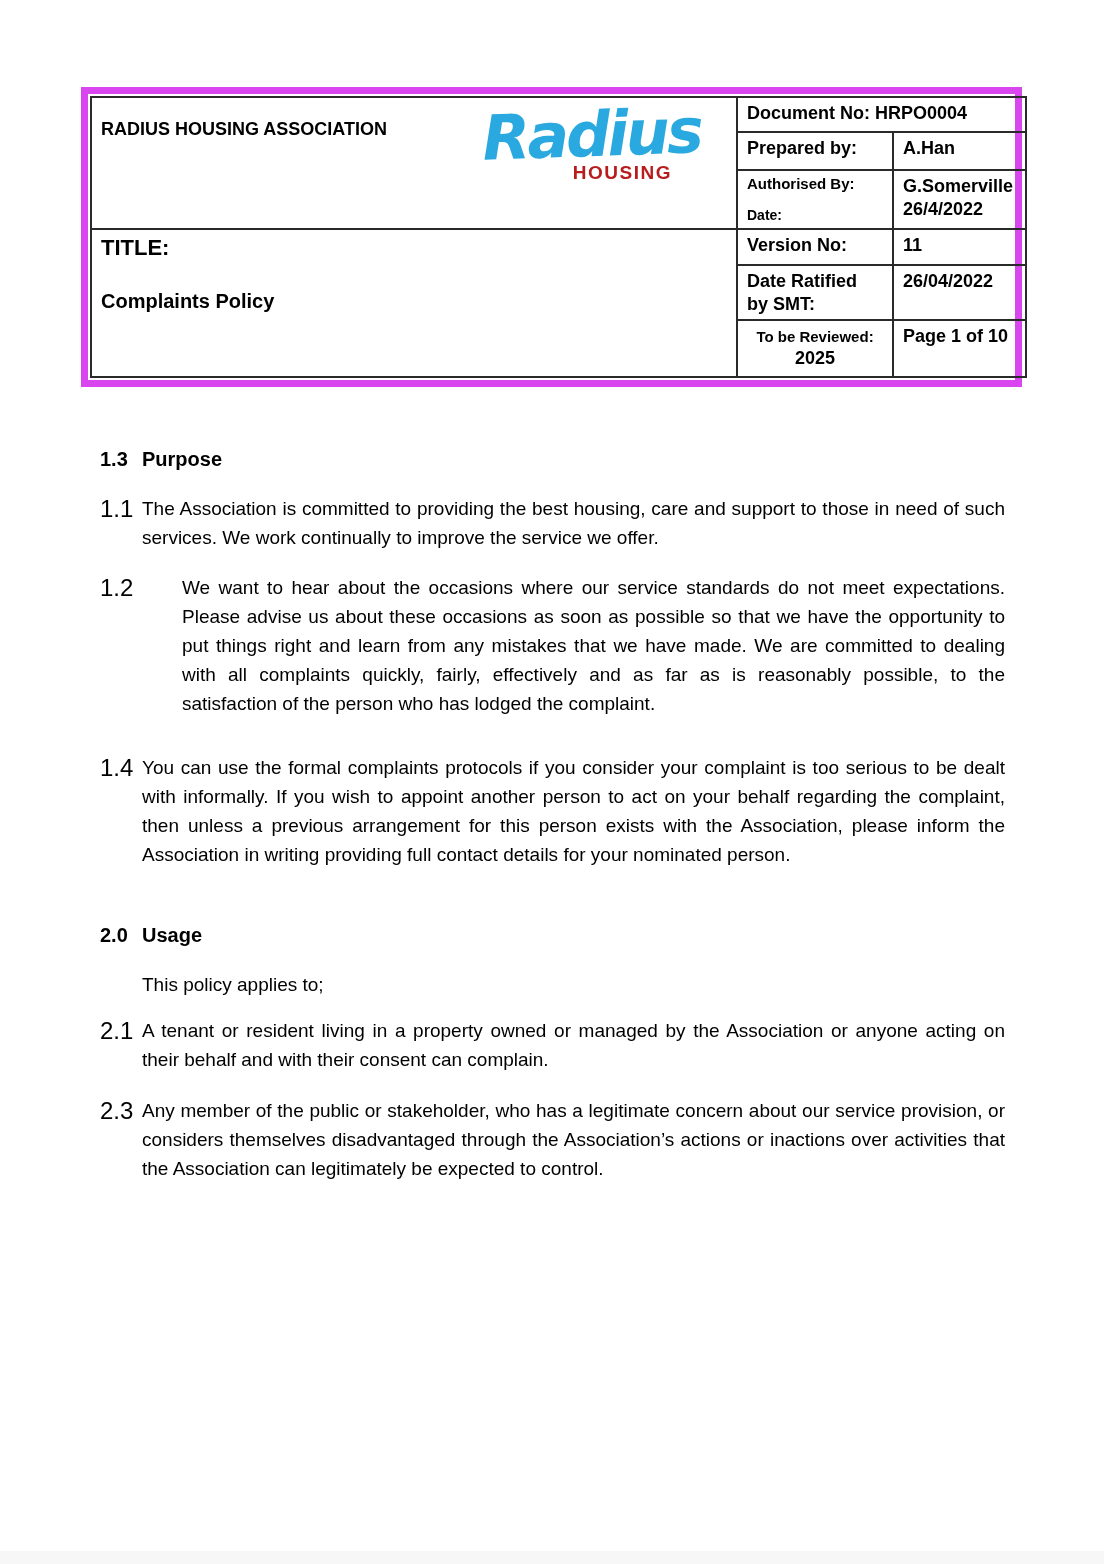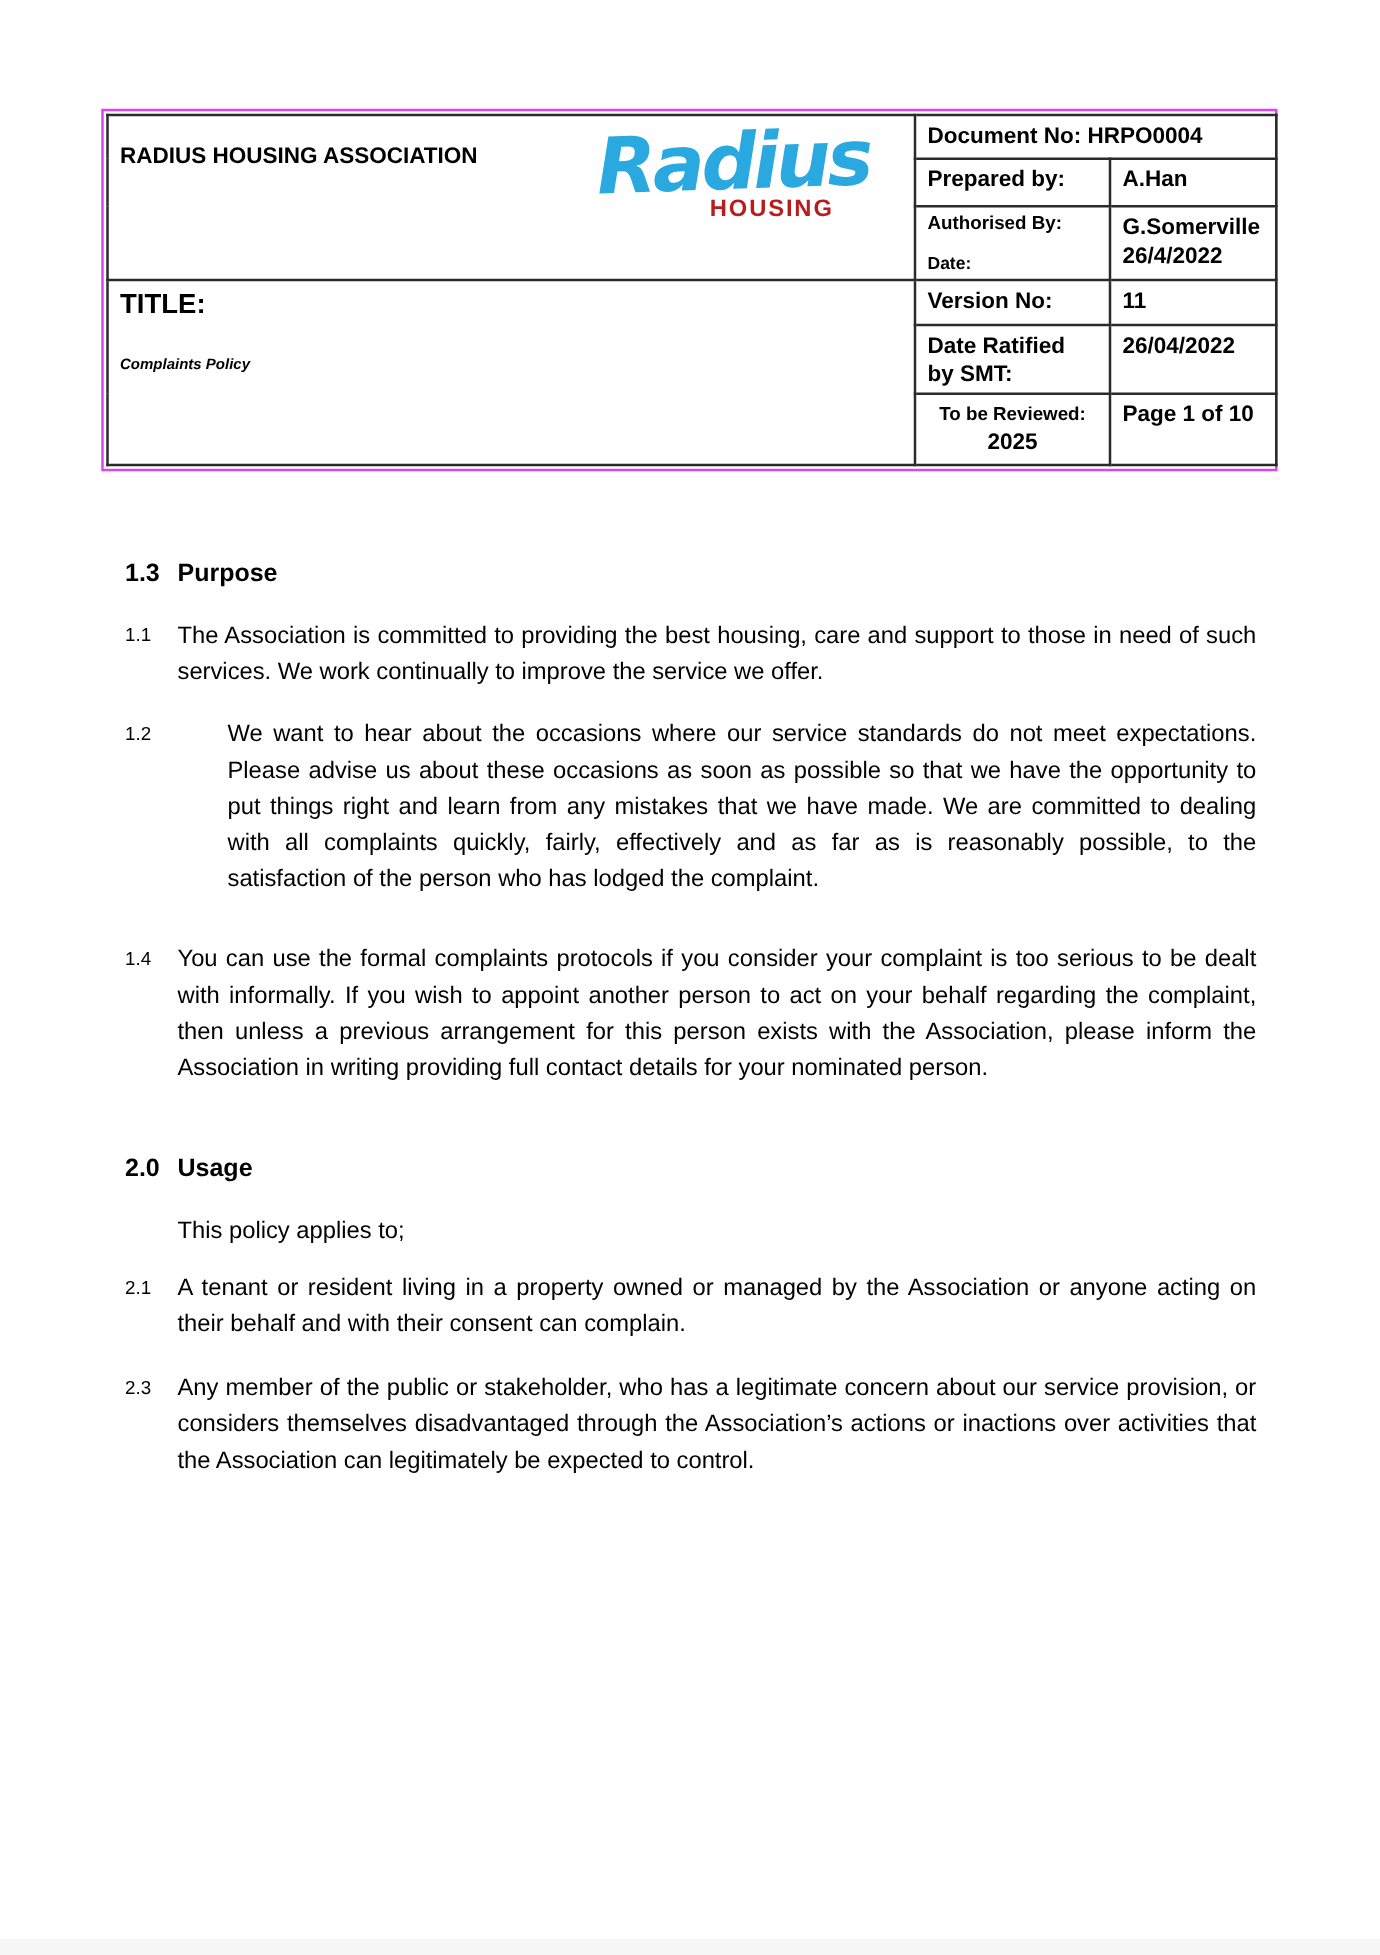--- a/index.html
+++ b/index.html
@@ -6,21 +6,21 @@
   body {
     width: 1104px; height: 1564px;
     background: #ffffff; color: #000000;
     font-family: "Liberation Sans", "DejaVu Sans", sans-serif;
     position: relative; overflow: hidden;
   }
 
   
   .tbl-wrap {
     position: absolute; left: 81px; top: 87px; width: 941px;
-    border: 2px solid #d946ef; padding: 2px; box-sizing: border-box;
+    border: 7px solid #d946ef; padding: 2px; box-sizing: border-box;
     background: #fff;
   }
   table.hdr { border-collapse: collapse; width: 100%; table-layout: fixed; }
   table.hdr td {
     border: 2px solid #2a2a2a;
     padding: 4px 9px; vertical-align: top;
     font-weight: bold; font-size: 18px; line-height: 1.25;
     overflow: hidden;
   }
   td.c-org   { position: relative; }
@@ -29,35 +29,35 @@
   .logo-word {
     display: block; font-family: "DejaVu Sans", sans-serif;
     font-style: italic; font-weight: bold; font-size: 62px; line-height: 1.05;
     letter-spacing: -3px; transform: rotate(-2deg);
   }
   .logo-sub  {
     display: block; text-align: right; padding-right: 62px;
     font-size: 19px; font-weight: bold; letter-spacing: 1.5px; margin-top: -6px;
   }
   td.c-title .title-label { display: block; font-size: 22px; }
-  td.c-title .title-value { display: block; font-size: 12px; margin-top: 27px; font-style: italic; }
+  td.c-title .title-value { display: block; font-size: 20px; margin-top: 27px; }
   td.c-docno { font-size: 18px; }
   .lbl-sm1 { display: block; font-size: 15px; }
   .lbl-sm2 { display: block; font-size: 14px; margin-top: 13px; }
   .val-name, .val-date { display: block; font-size: 18px; }
   td.c-prepval { font-size: 17px; }
   .ratified-label { display: block; max-width: 118px; }
   td.c-review { text-align: center; border-radius: 24px; }
   .review-label { display: block; font-size: 15px; padding-top: 3px; }
   .review-value { display: block; font-size: 18px; }
 
   
   .content { position: absolute; left: 100px; top: 445px; width: 905px; }
   .block { display: grid; grid-template-columns: 42px 1fr; }
-  .block .num { font-size: 15px; }
+  .block .num { font-size: 24px; }
   .heading { font-weight: bold; font-size: 20px; line-height: 29px; }
   .heading .num { font-size: 20px; }
   .para { font-size: 19px; line-height: 29px; text-align: justify; }
   .para .num { line-height: 29px; }
   .mb20 { margin-bottom: 20px; }
   .mb17 { margin-bottom: 17px; }
   .mb21 { margin-bottom: 21px; }
   .mb22 { margin-bottom: 22px; }
   .mb23 { margin-bottom: 23px; }
   .mb35 { margin-bottom: 35px; gap: 40px; }

